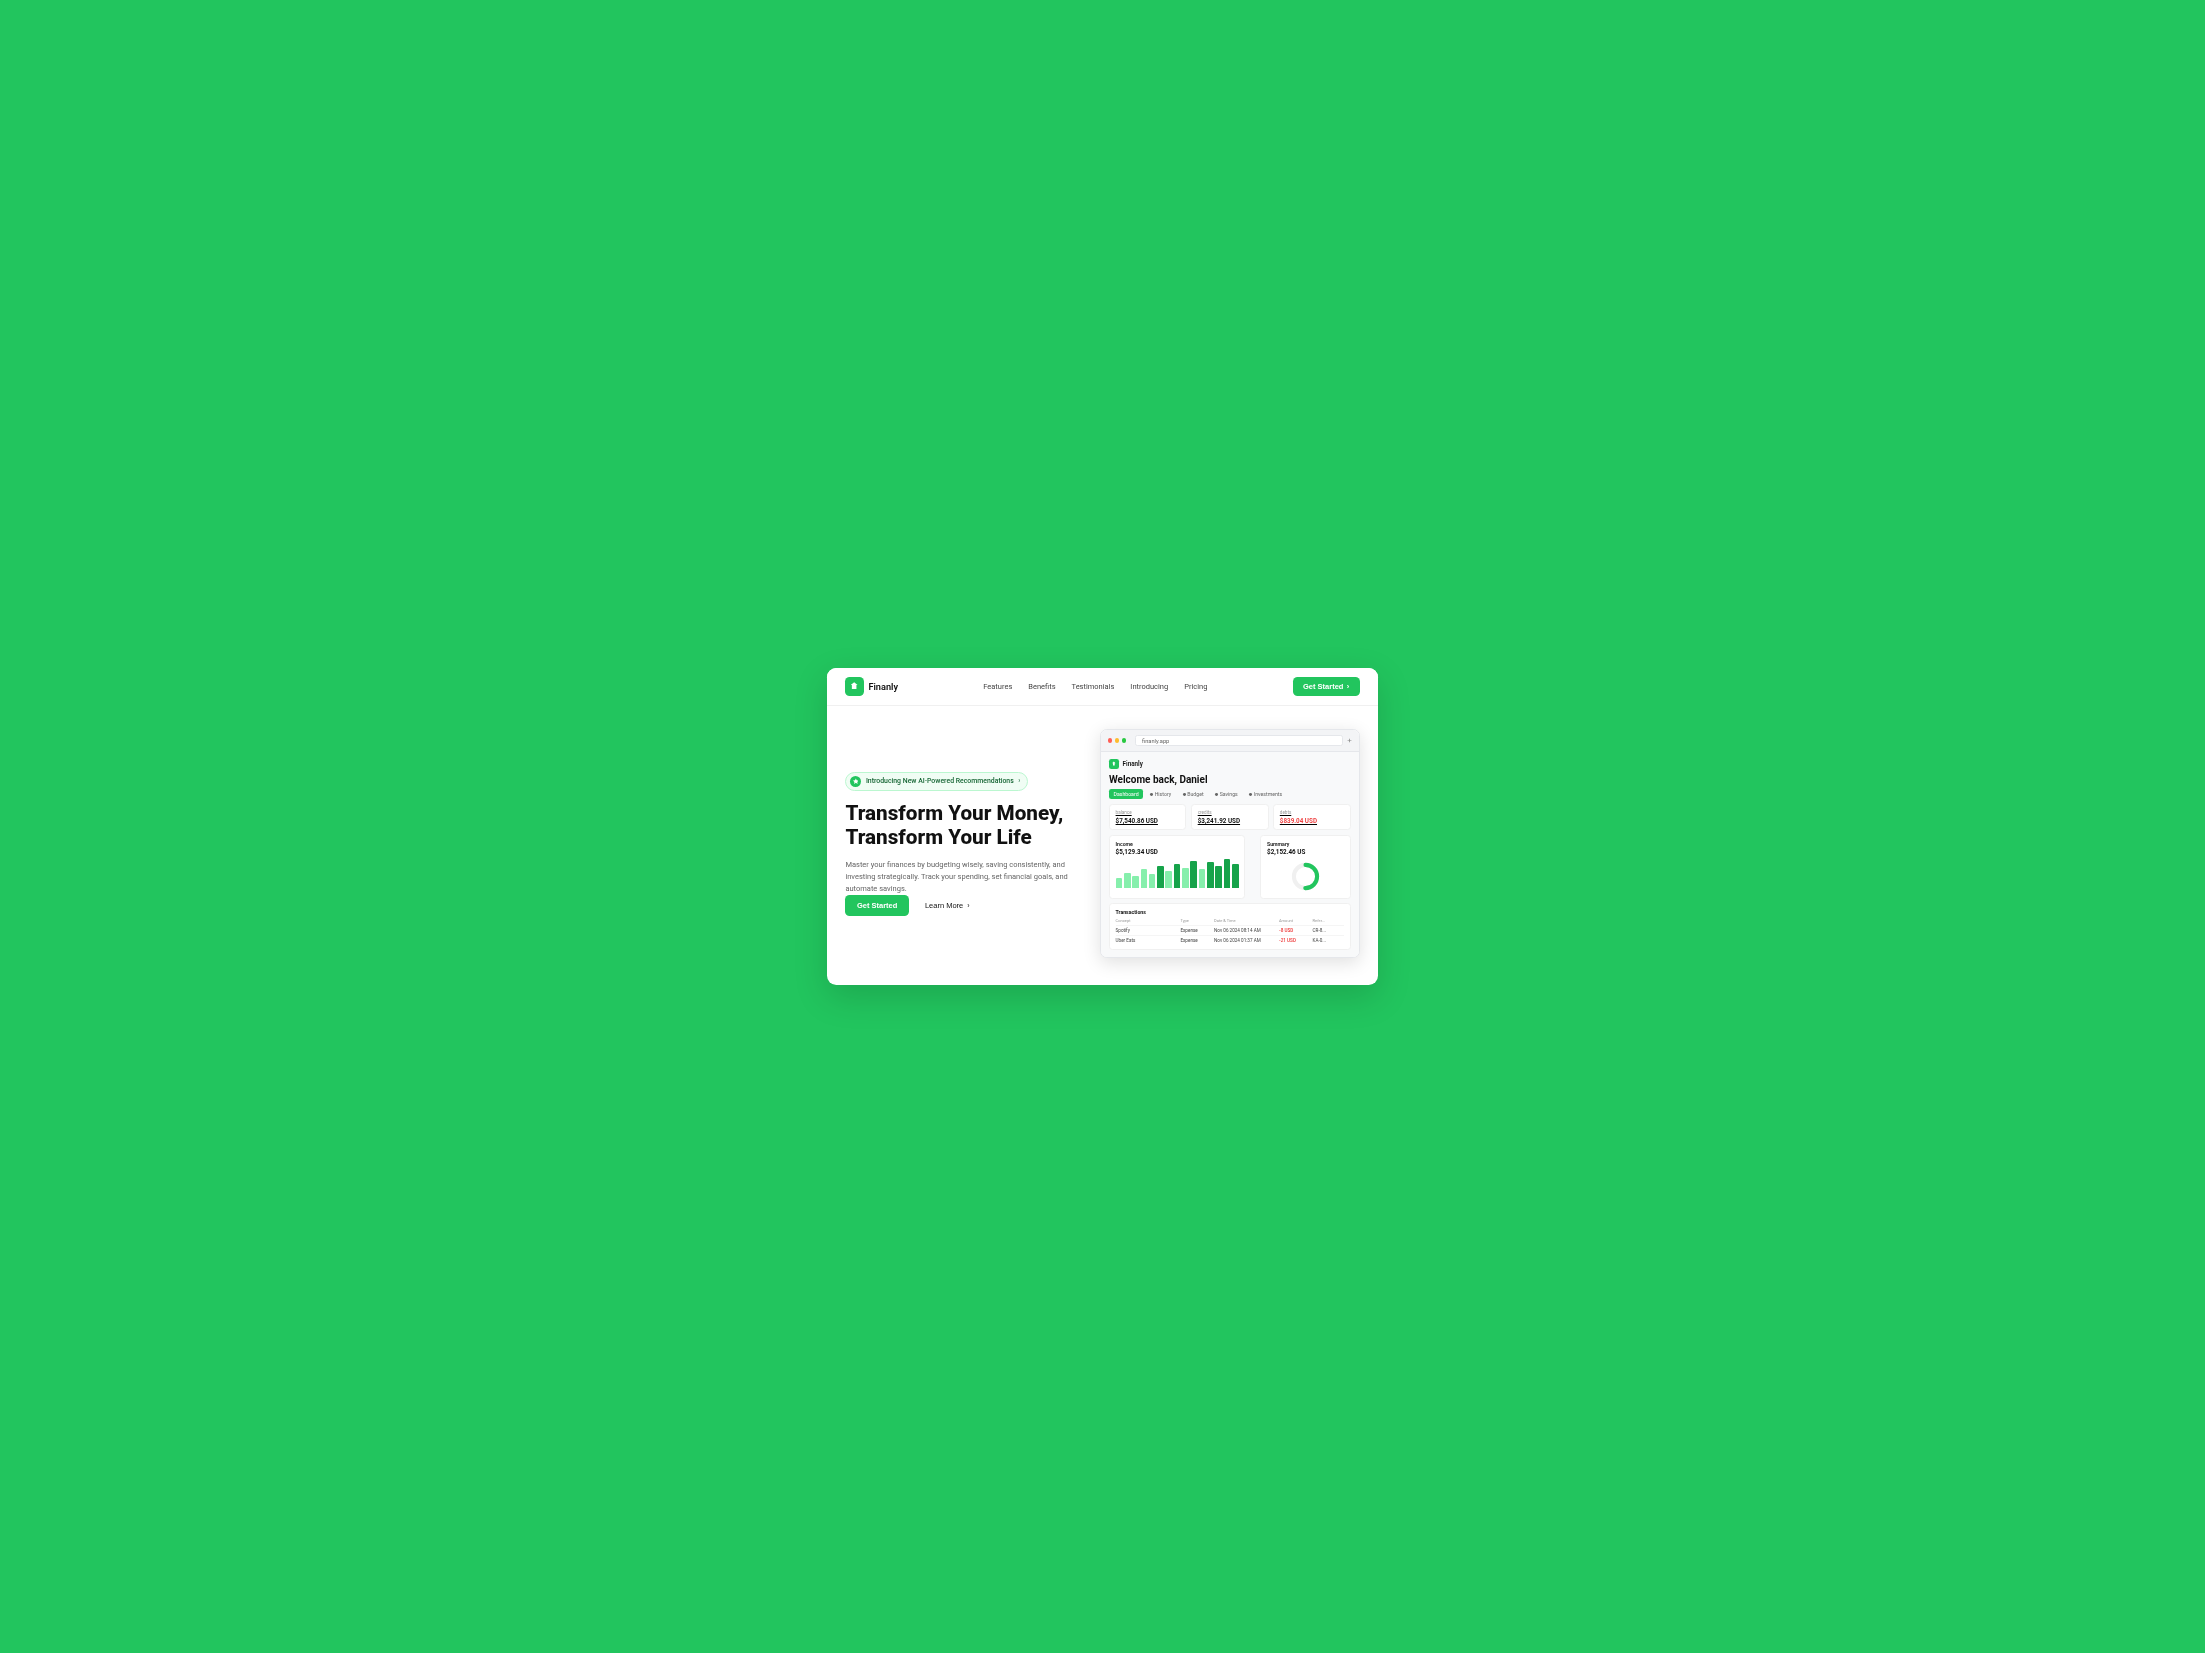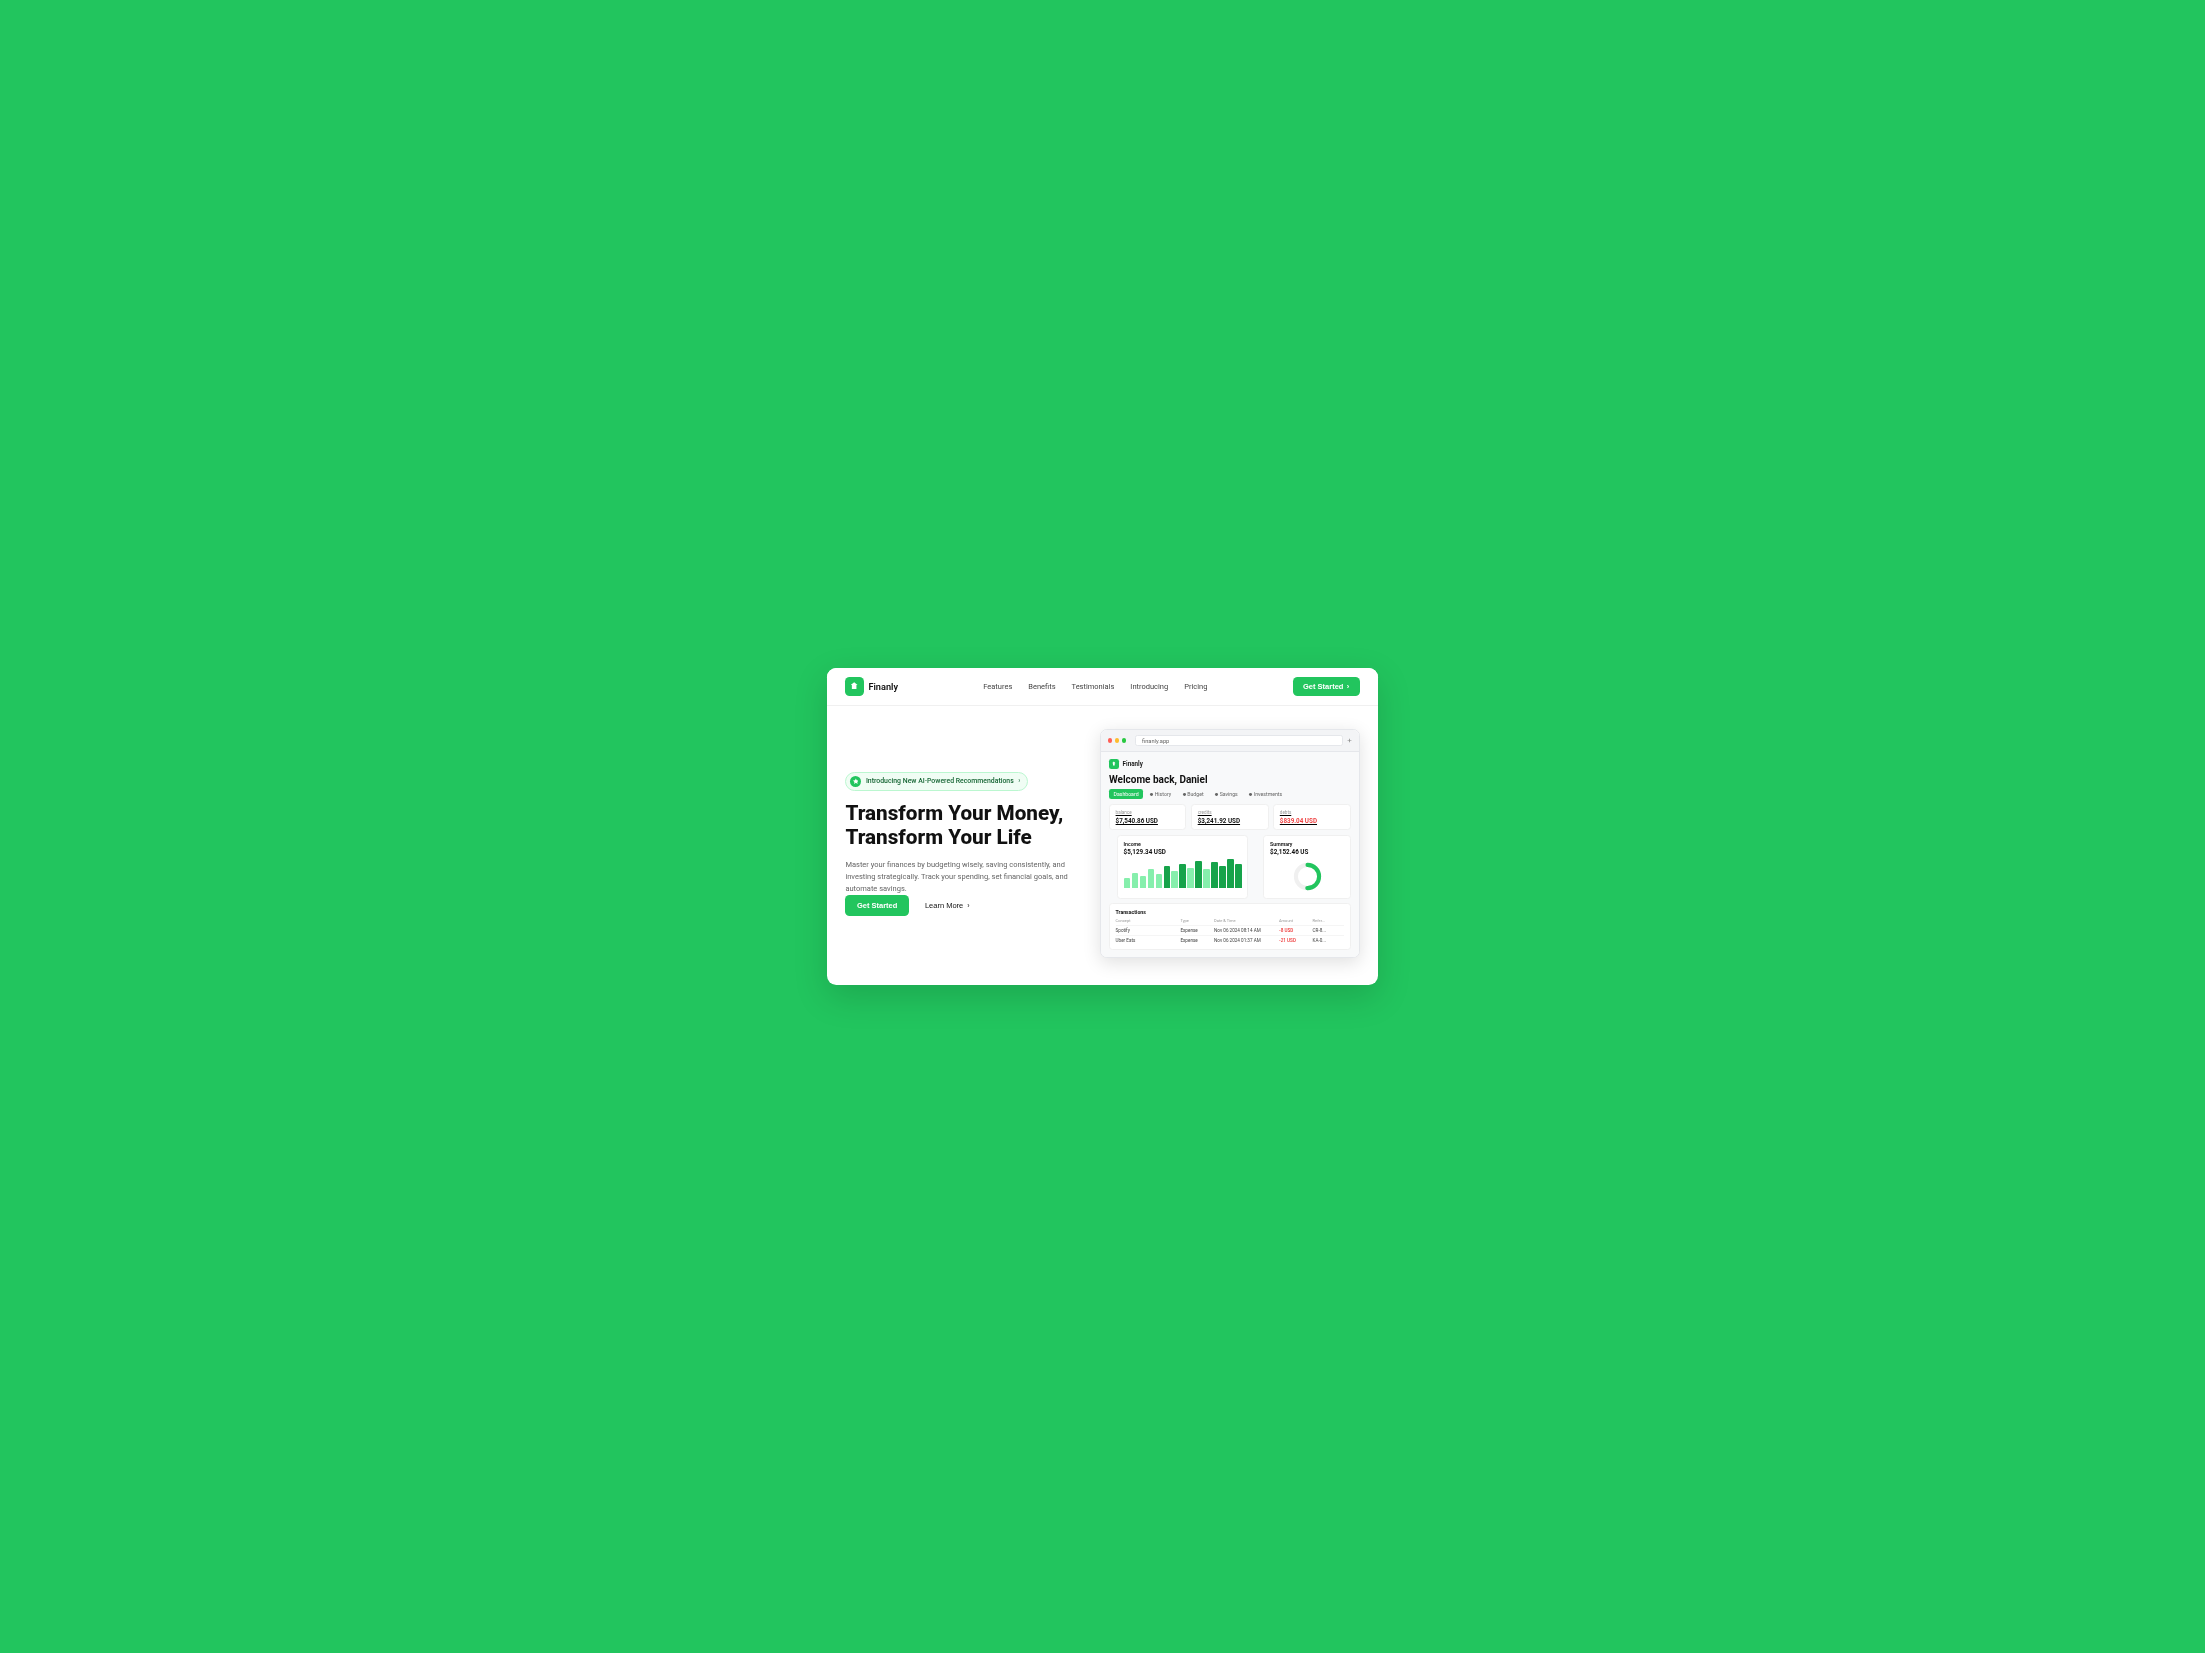--- a/index.html
+++ b/index.html
@@ -351,21 +351,20 @@
     }
 
     .stat-value.red {
       color: #ef4444;
     }
 
     .chart-section {
       display: flex;
       gap: 15px;
       margin-bottom: 4.6px;
-      margin-left: 8px;
     }
 
     .chart-card {
       background: #fff;
       border-radius: 3.4px;
       padding: 4.6px 5.7px;
       flex: 1.6;
       border: 0.6px solid #f0f0f0;
     }
 

